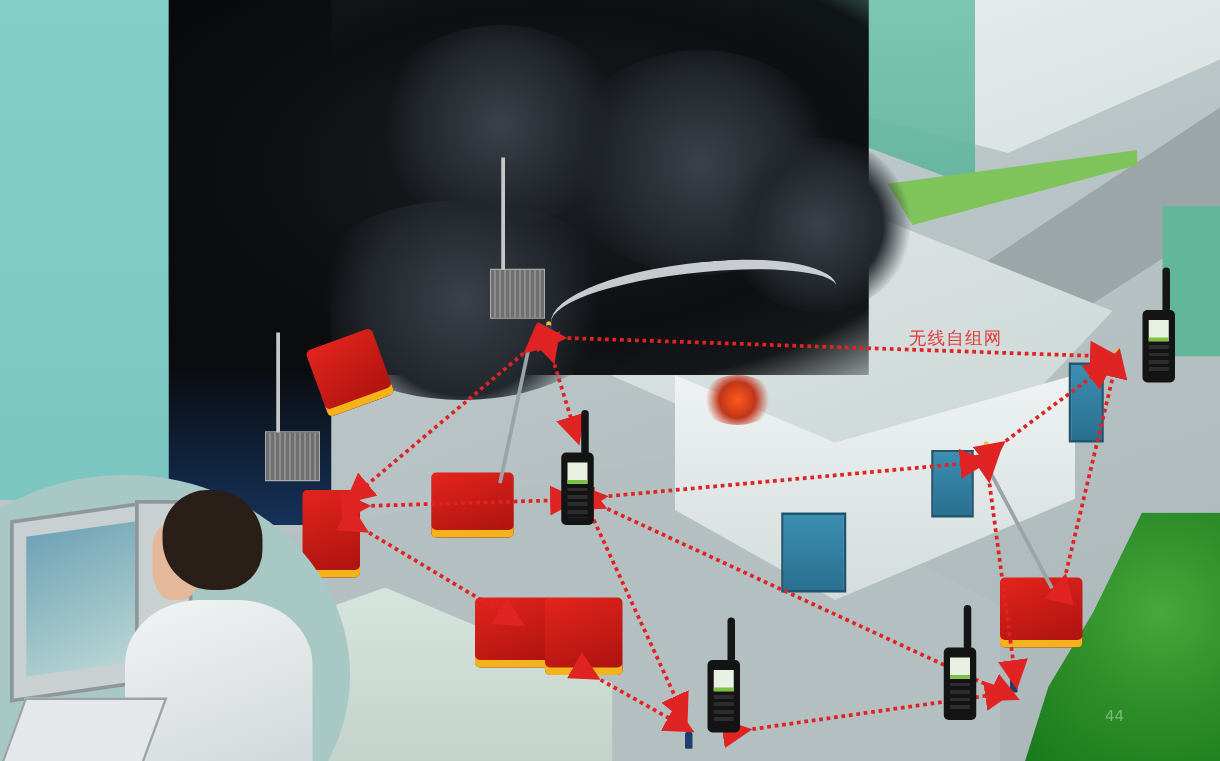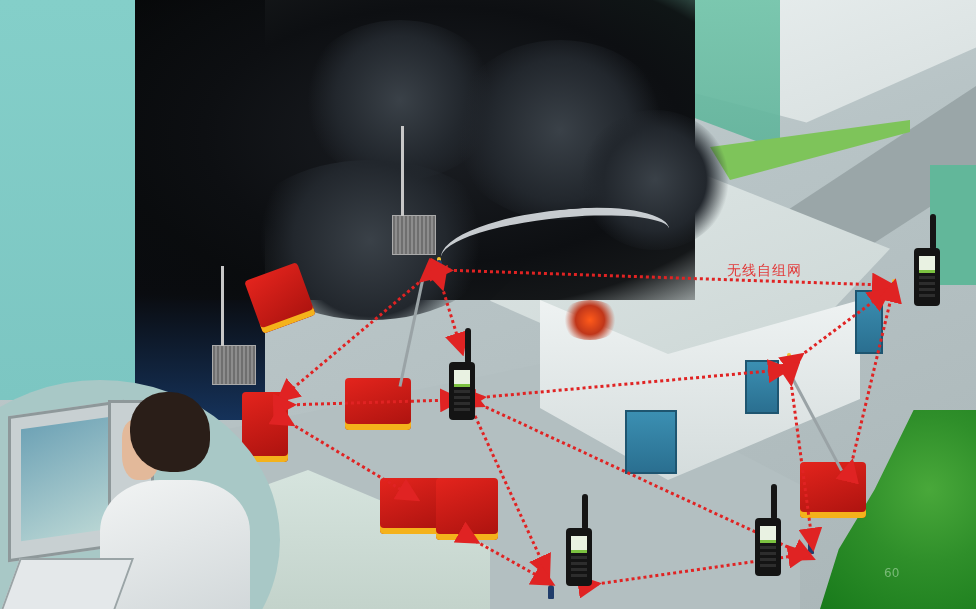--- a/index.html
+++ b/index.html
@@ -148,14 +148,14 @@
   <div class="abs monitor" style="left:8px;top:408px;width:110px;height:140px;transform:skewY(-8deg);">
     <div class="abs screen" style="left:10px;top:12px;width:88px;height:112px;"></div>
   </div>
   <div class="abs monitor" style="left:108px;top:400px;width:40px;height:110px;"></div>
   <div class="abs person-body"></div>
   <div class="abs person-face"></div>
   <div class="abs person-hair"></div>
   <div class="abs keyboard"></div>
 
   <div class="abs label-cn">无线自组网</div>
-  <div class="abs page-num">60</div>
+  <div class="abs page-num">44</div>
 </div>
 
 </body></html>

